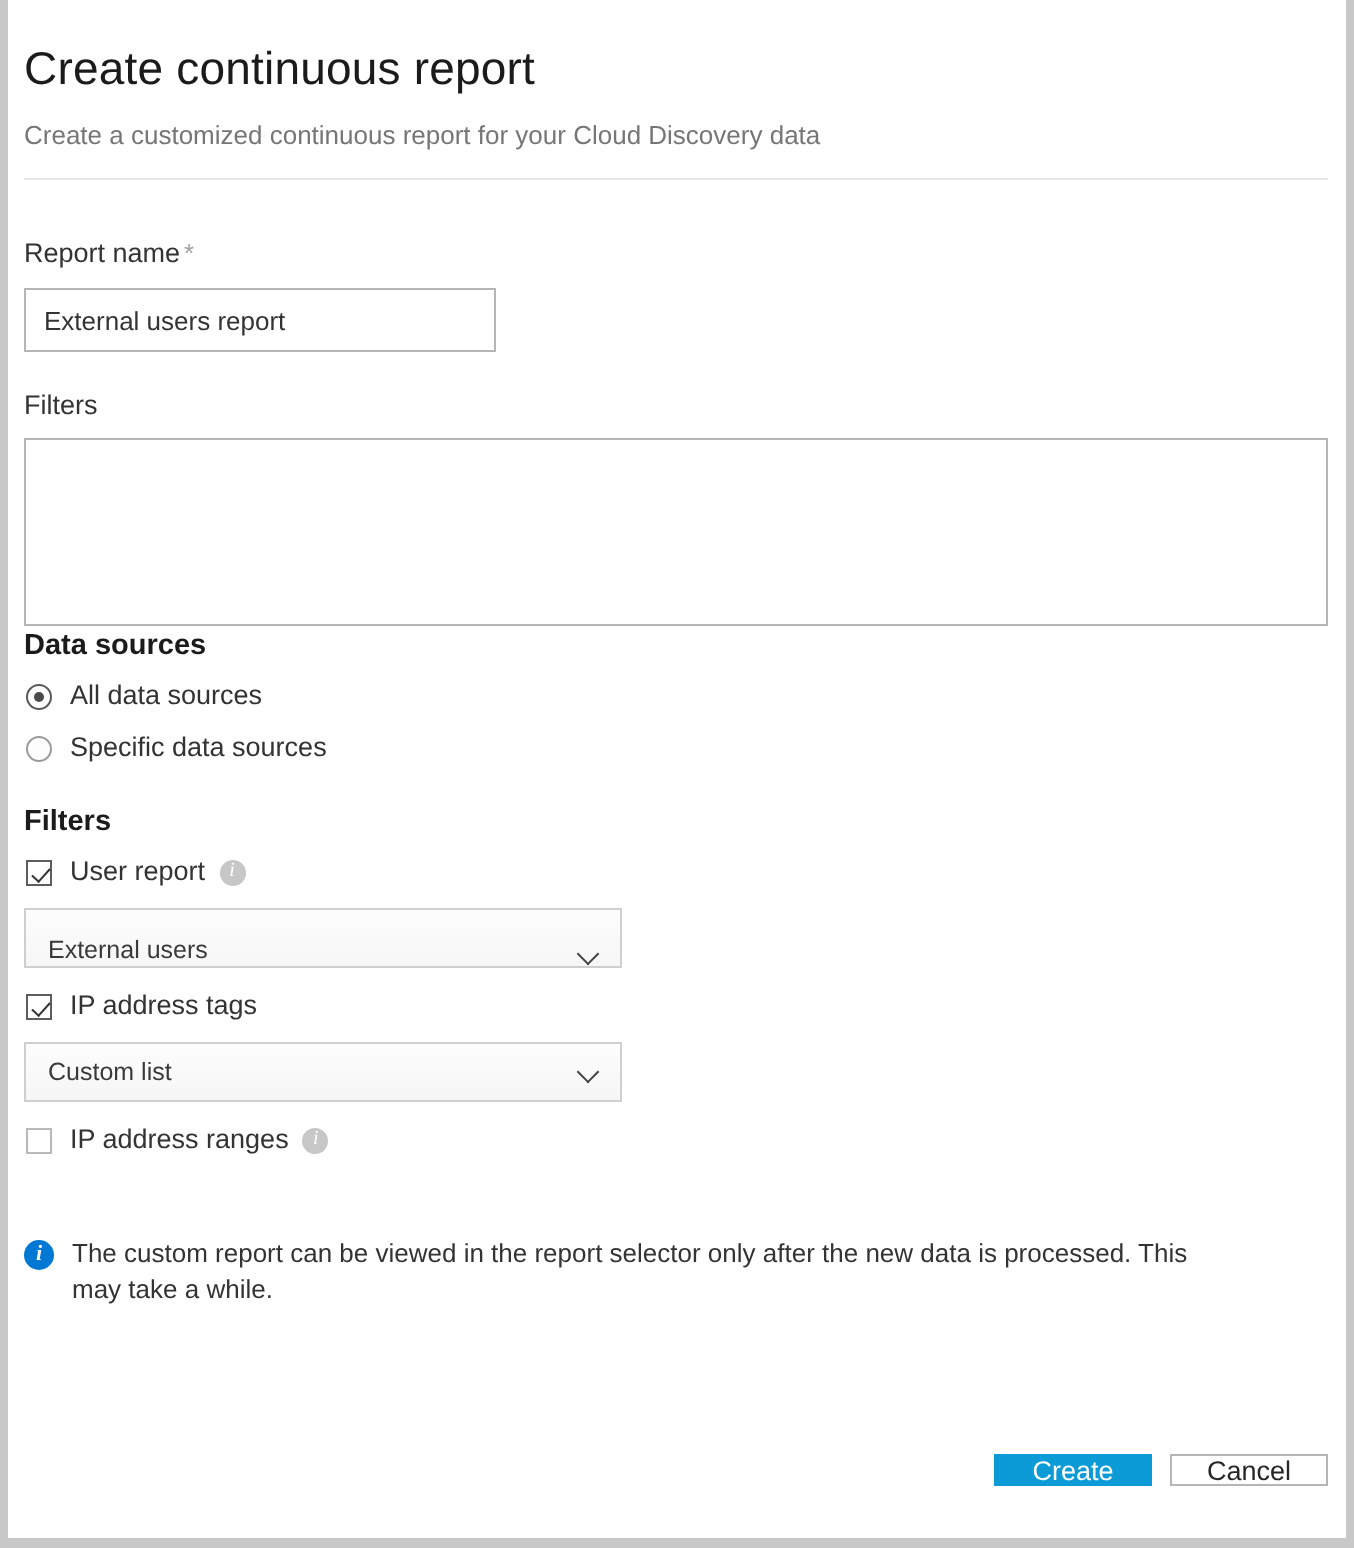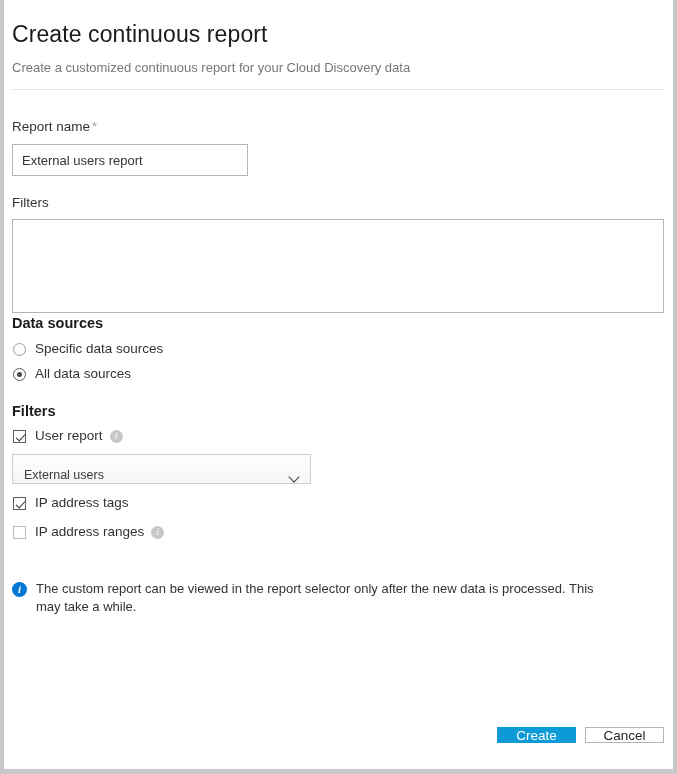--- a/index.html
+++ b/index.html
@@ -291,28 +291,28 @@
     </div>
 
     <div style="margin-top:18px;">
       <div class="field-label">Filters</div>
       <textarea class="textarea-input" style="margin-top: 7px;"></textarea>
     </div>
 
     <div style="margin-top:0;">
       <div class="section-title">Data sources</div>
 
+      <div class="radio-row" style="margin-top:5px;">
+        <span class="radio checked"></span>
+        <span class="radio-label">All data sources</span>
+      </div>
+
       <div class="radio-row" style="margin-top:6px;">
         <span class="radio"></span>
         <span class="radio-label">Specific data sources</span>
-      </div>
-
-      <div class="radio-row" style="margin-top:5px;">
-        <span class="radio checked"></span>
-        <span class="radio-label">All data sources</span>
       </div>
     </div>
 
     <div style="margin-top:17px;">
       <div class="section-title">Filters</div>
 
       <div class="check-row" style="margin-top:5px;">
         <span class="checkbox checked"></span>
         <span class="check-label">User report</span>
         <span class="info-dot"></span>
@@ -321,20 +321,24 @@
       <div class="dropdown" style="margin-top:8px;align-items:flex-end;">
         <span class="dropdown-text">External users</span>
         <span class="chev"></span>
       </div>
 
       <div class="check-row" style="margin-top:9px;">
         <span class="checkbox checked"></span>
         <span class="check-label">IP address tags</span>
       </div>
 
+      <div class="dropdown" style="margin-top:8px;">
+        <span class="dropdown-text">Custom list</span>
+        <span class="chev"></span>
+      </div>
 
       <div class="check-row" style="margin-top:9px;">
         <span class="checkbox"></span>
         <span class="check-label">IP address ranges</span>
         <span class="info-dot"></span>
       </div>
     </div>
 
     <div class="info-banner" style="margin-top:38px;">
       <span class="info-icon"></span>

